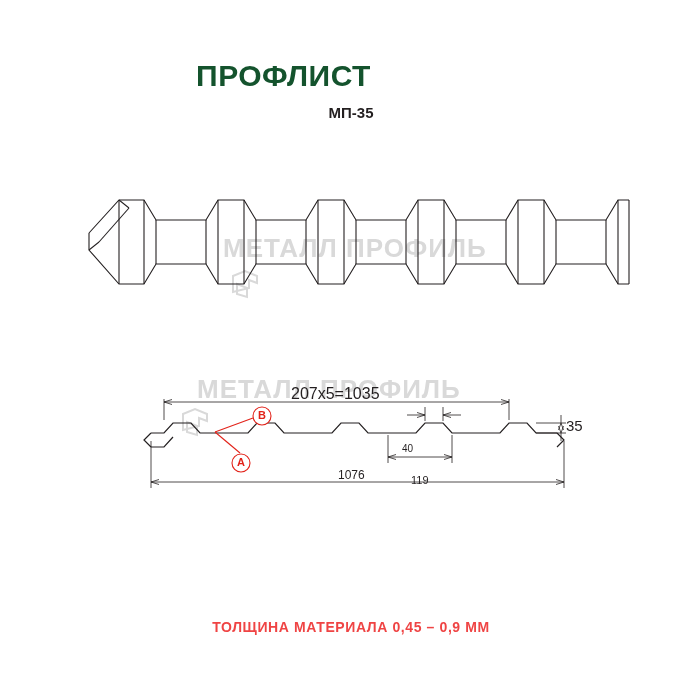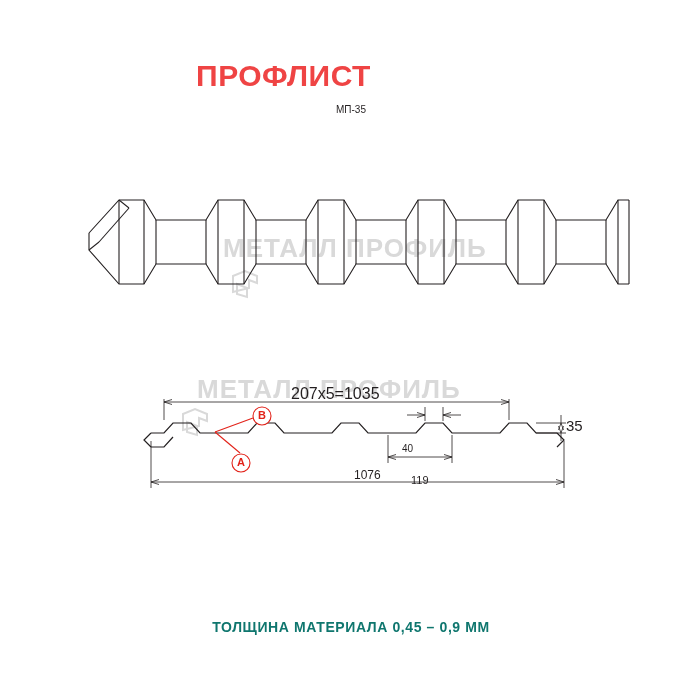--- a/index.html
+++ b/index.html
@@ -22,42 +22,42 @@
   }
   .title {
     position: absolute;
     top: 58px;
     left: 0;
     width: 565px;
     text-align: center;
     font-size: 30px;
     font-weight: bold;
     letter-spacing: 0.5px;
-    color: #ef4444;
+    color: #14532d;
   }
   .subtitle {
     position: absolute;
     top: 103px;
     left: 0;
     width: 700px;
     text-align: center;
-    font-size: 10px;
-    font-weight: normal;
+    font-size: 15px;
+    font-weight: bold;
     color: #231f20;
   }
   .footer {
     position: absolute;
     top: 618px;
     left: 0;
     width: 700px;
     text-align: center;
     font-size: 14px;
     font-weight: bold;
     letter-spacing: 0.6px;
-    color: #0f766e;
+    color: #ef4444;
   }
   svg.art {
     position: absolute;
     left: 0;
     top: 0;
     width: 700px;
     height: 700px;
   }
   .wm {
     position: absolute;
@@ -204,19 +204,19 @@
   </svg>
 
   <div style="position:absolute; left:290px; top:384px; font-size:16px;">207х5=1035</div>
 
   <div style="position:absolute; left:401px; top:410px; font-size:10px;margin-top:32px;">40</div>
 
   <div style="position:absolute; left:410px; top:453px; font-size:11px;margin-top:20px;">119</div>
 
   <div style="position:absolute; left:565px; top:416px; font-size:15px;">35</div>
 
-  <div style="position:absolute; left:337px; top:467px; font-size:12px;margin-left:16px;">1076</div>
+  <div style="position:absolute; left:337px; top:467px; font-size:12px;">1076</div>
 
   <div style="position:absolute; left:236px; top:455px; font-size:11px; color:#e2231a; font-weight:bold;">A</div>
   <div style="position:absolute; left:257px; top:408px; font-size:11px; color:#e2231a; font-weight:bold;">B</div>
 
   <div class="footer">ТОЛЩИНА МАТЕРИАЛА 0,45 – 0,9 ММ</div>
 </div>
 
 </body></html>

